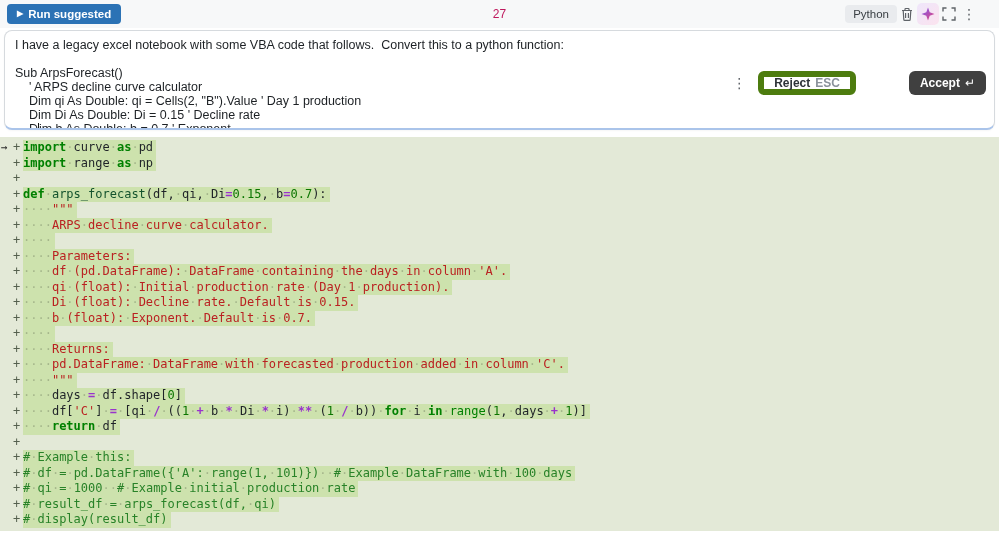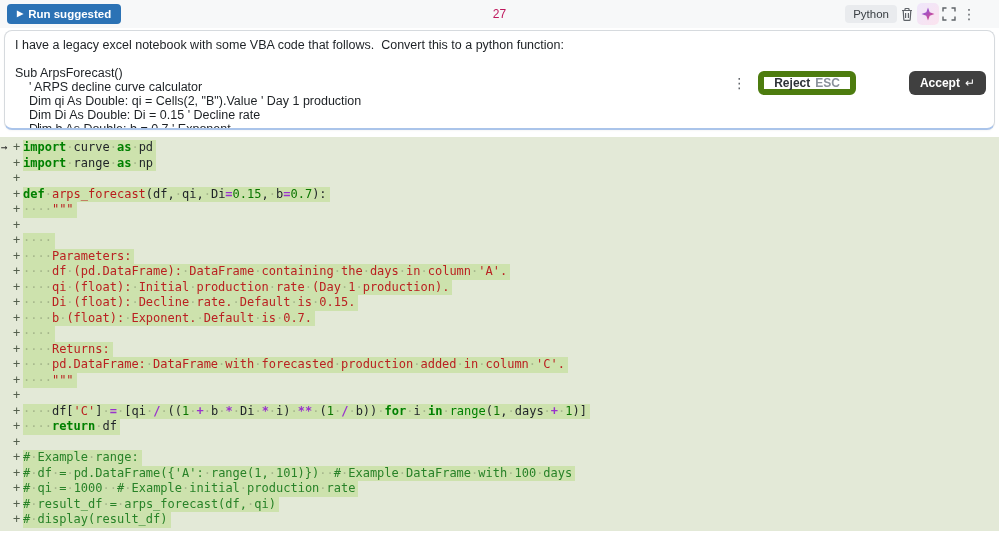--- a/index.html
+++ b/index.html
@@ -37,21 +37,21 @@
   
   .code-area { position:absolute; left:0; right:0; top:137px; height:394px; background:#e3e9d7;
                font-family:"DejaVu Sans Mono", monospace; font-size:12px; line-height:15.5px; padding-top:3px; overflow:hidden; }
   .code-line { display:flex; align-items:baseline; white-space:pre; }
   .gut-arrow { display:inline-block; width:13px; flex:0 0 13px; color:#2c2c2c; font-size:11px; text-align:left; padding-left:1px; }
   .gut-plus  { display:inline-block; width:10px; flex:0 0 10px; color:#55604e; text-align:left; }
   .line-content { display:inline-block; padding-right:3px; }
   .line-content.hl { background:#cde2ad; }
   .tok-kw  { color:#008000; font-weight:bold; }
   .tok-blt { color:#008000;text-align:center; }
-  .tok-def { color:#b91c1c; }
+  .tok-def { color:#14532d; }
   .tok-num { color:#0b7500; }
   .tok-str { color:#ba2121; }
   .tok-com { color:#288228; }
   .tok-op  { color:#9933cc; font-weight:bold; }
   .tok-pl  { color:#1f2328; }
   .ws { color:rgba(60,70,50,0.28); }
 </style>
 </head>
 <body>
 
@@ -106,33 +106,33 @@
     </button>
   </div>
 </div>
 
 <div class="code-area" id="code-area">
     <div class="code-line"><span class="gut-arrow">→</span><span class="gut-plus">+</span><span class="line-content hl"><span class="tok-kw">import</span><span class="ws">·</span><span class="tok-pl">curve</span><span class="ws">·</span><span class="tok-kw">as</span><span class="ws">·</span><span class="tok-pl">pd</span></span></div>
     <div class="code-line"><span class="gut-arrow"></span><span class="gut-plus">+</span><span class="line-content hl"><span class="tok-kw">import</span><span class="ws">·</span><span class="tok-pl">range</span><span class="ws">·</span><span class="tok-kw">as</span><span class="ws">·</span><span class="tok-pl">np</span></span></div>
     <div class="code-line"><span class="gut-arrow"></span><span class="gut-plus">+</span><span class="line-content"></span></div>
     <div class="code-line"><span class="gut-arrow"></span><span class="gut-plus">+</span><span class="line-content hl"><span class="tok-kw">def</span><span class="ws">·</span><span class="tok-def">arps_forecast</span><span class="tok-pl">(df,</span><span class="ws">·</span><span class="tok-pl">qi,</span><span class="ws">·</span><span class="tok-pl">Di</span><span class="tok-op">=</span><span class="tok-num">0.15</span><span class="tok-pl">,</span><span class="ws">·</span><span class="tok-pl">b</span><span class="tok-op">=</span><span class="tok-num">0.7</span><span class="tok-pl">):</span></span></div>
     <div class="code-line"><span class="gut-arrow"></span><span class="gut-plus">+</span><span class="line-content hl"><span class="ws">····</span><span class="tok-str">"""</span></span></div>
-    <div class="code-line"><span class="gut-arrow"></span><span class="gut-plus">+</span></div>
+    <div class="code-line"><span class="gut-arrow"></span><span class="gut-plus">+</span><span class="line-content hl"><span class="ws">····</span><span class="tok-str">ARPS</span><span class="ws">·</span><span class="tok-str">decline</span><span class="ws">·</span><span class="tok-str">curve</span><span class="ws">·</span><span class="tok-str">calculator.</span></span></div>
     <div class="code-line"><span class="gut-arrow"></span><span class="gut-plus">+</span><span class="line-content hl"><span class="ws">····</span></span></div>
     <div class="code-line"><span class="gut-arrow"></span><span class="gut-plus">+</span><span class="line-content hl"><span class="ws">····</span><span class="tok-str">Parameters:</span></span></div>
     <div class="code-line"><span class="gut-arrow"></span><span class="gut-plus">+</span><span class="line-content hl"><span class="ws">····</span><span class="tok-str">df</span><span class="ws">·</span><span class="tok-str">(pd.DataFrame):</span><span class="ws">·</span><span class="tok-str">DataFrame</span><span class="ws">·</span><span class="tok-str">containing</span><span class="ws">·</span><span class="tok-str">the</span><span class="ws">·</span><span class="tok-str">days</span><span class="ws">·</span><span class="tok-str">in</span><span class="ws">·</span><span class="tok-str">column</span><span class="ws">·</span><span class="tok-str">'A'.</span></span></div>
     <div class="code-line"><span class="gut-arrow"></span><span class="gut-plus">+</span><span class="line-content hl"><span class="ws">····</span><span class="tok-str">qi</span><span class="ws">·</span><span class="tok-str">(float):</span><span class="ws">·</span><span class="tok-str">Initial</span><span class="ws">·</span><span class="tok-str">production</span><span class="ws">·</span><span class="tok-str">rate</span><span class="ws">·</span><span class="tok-str">(Day</span><span class="ws">·</span><span class="tok-str">1</span><span class="ws">·</span><span class="tok-str">production).</span></span></div>
     <div class="code-line"><span class="gut-arrow"></span><span class="gut-plus">+</span><span class="line-content hl"><span class="ws">····</span><span class="tok-str">Di</span><span class="ws">·</span><span class="tok-str">(float):</span><span class="ws">·</span><span class="tok-str">Decline</span><span class="ws">·</span><span class="tok-str">rate.</span><span class="ws">·</span><span class="tok-str">Default</span><span class="ws">·</span><span class="tok-str">is</span><span class="ws">·</span><span class="tok-str">0.15.</span></span></div>
     <div class="code-line"><span class="gut-arrow"></span><span class="gut-plus">+</span><span class="line-content hl"><span class="ws">····</span><span class="tok-str">b</span><span class="ws">·</span><span class="tok-str">(float):</span><span class="ws">·</span><span class="tok-str">Exponent.</span><span class="ws">·</span><span class="tok-str">Default</span><span class="ws">·</span><span class="tok-str">is</span><span class="ws">·</span><span class="tok-str">0.7.</span></span></div>
     <div class="code-line"><span class="gut-arrow"></span><span class="gut-plus">+</span><span class="line-content hl"><span class="ws">····</span></span></div>
     <div class="code-line"><span class="gut-arrow"></span><span class="gut-plus">+</span><span class="line-content hl"><span class="ws">····</span><span class="tok-str">Returns:</span></span></div>
     <div class="code-line"><span class="gut-arrow"></span><span class="gut-plus">+</span><span class="line-content hl"><span class="ws">····</span><span class="tok-str">pd.DataFrame:</span><span class="ws">·</span><span class="tok-str">DataFrame</span><span class="ws">·</span><span class="tok-str">with</span><span class="ws">·</span><span class="tok-str">forecasted</span><span class="ws">·</span><span class="tok-str">production</span><span class="ws">·</span><span class="tok-str">added</span><span class="ws">·</span><span class="tok-str">in</span><span class="ws">·</span><span class="tok-str">column</span><span class="ws">·</span><span class="tok-str">'C'.</span></span></div>
     <div class="code-line"><span class="gut-arrow"></span><span class="gut-plus">+</span><span class="line-content hl"><span class="ws">····</span><span class="tok-str">"""</span></span></div>
-    <div class="code-line"><span class="gut-arrow"></span><span class="gut-plus">+</span></div>
+    <div class="code-line"><span class="gut-arrow"></span><span class="gut-plus">+</span><span class="line-content hl"><span class="ws">····</span><span class="tok-pl">days</span><span class="ws">·</span><span class="tok-op">=</span><span class="ws">·</span><span class="tok-pl">df.shape[</span><span class="tok-num">0</span><span class="tok-pl">]</span></span></div>
     <div class="code-line"><span class="gut-arrow"></span><span class="gut-plus">+</span><span class="line-content hl"><span class="ws">····</span><span class="tok-pl">df[</span><span class="tok-str">'C'</span><span class="tok-pl">]</span><span class="ws">·</span><span class="tok-op">=</span><span class="ws">·</span><span class="tok-pl">[qi</span><span class="ws">·</span><span class="tok-op">/</span><span class="ws">·</span><span class="tok-pl">((</span><span class="tok-num">1</span><span class="ws">·</span><span class="tok-op">+</span><span class="ws">·</span><span class="tok-pl">b</span><span class="ws">·</span><span class="tok-op">*</span><span class="ws">·</span><span class="tok-pl">Di</span><span class="ws">·</span><span class="tok-op">*</span><span class="ws">·</span><span class="tok-pl">i)</span><span class="ws">·</span><span class="tok-op">**</span><span class="ws">·</span><span class="tok-pl">(</span><span class="tok-num">1</span><span class="ws">·</span><span class="tok-op">/</span><span class="ws">·</span><span class="tok-pl">b))</span><span class="ws">·</span><span class="tok-kw">for</span><span class="ws">·</span><span class="tok-pl">i</span><span class="ws">·</span><span class="tok-kw">in</span><span class="ws">·</span><span class="tok-blt">range</span><span class="tok-pl">(</span><span class="tok-num">1</span><span class="tok-pl">,</span><span class="ws">·</span><span class="tok-pl">days</span><span class="ws">·</span><span class="tok-op">+</span><span class="ws">·</span><span class="tok-num">1</span><span class="tok-pl">)]</span></span></div>
     <div class="code-line"><span class="gut-arrow"></span><span class="gut-plus">+</span><span class="line-content hl"><span class="ws">····</span><span class="tok-kw">return</span><span class="ws">·</span><span class="tok-pl">df</span></span></div>
     <div class="code-line"><span class="gut-arrow"></span><span class="gut-plus">+</span><span class="line-content"></span></div>
-    <div class="code-line"><span class="gut-arrow"></span><span class="gut-plus">+</span><span class="line-content hl"><span class="tok-com">#</span><span class="ws">·</span><span class="tok-com">Example</span><span class="ws">·</span><span class="tok-com">range:</span></span></div>
+    <div class="code-line"><span class="gut-arrow"></span><span class="gut-plus">+</span><span class="line-content hl"><span class="tok-com">#</span><span class="ws">·</span><span class="tok-com">Example</span><span class="ws">·</span><span class="tok-com">this:</span></span></div>
     <div class="code-line"><span class="gut-arrow"></span><span class="gut-plus">+</span><span class="line-content hl"><span class="tok-com">#</span><span class="ws">·</span><span class="tok-com">df</span><span class="ws">·</span><span class="tok-com">=</span><span class="ws">·</span><span class="tok-com">pd.DataFrame({'A':</span><span class="ws">·</span><span class="tok-com">range(1,</span><span class="ws">·</span><span class="tok-com">101)})</span><span class="ws">··</span><span class="tok-com">#</span><span class="ws">·</span><span class="tok-com">Example</span><span class="ws">·</span><span class="tok-com">DataFrame</span><span class="ws">·</span><span class="tok-com">with</span><span class="ws">·</span><span class="tok-com">100</span><span class="ws">·</span><span class="tok-com">days</span></span></div>
     <div class="code-line"><span class="gut-arrow"></span><span class="gut-plus">+</span><span class="line-content hl"><span class="tok-com">#</span><span class="ws">·</span><span class="tok-com">qi</span><span class="ws">·</span><span class="tok-com">=</span><span class="ws">·</span><span class="tok-com">1000</span><span class="ws">··</span><span class="tok-com">#</span><span class="ws">·</span><span class="tok-com">Example</span><span class="ws">·</span><span class="tok-com">initial</span><span class="ws">·</span><span class="tok-com">production</span><span class="ws">·</span><span class="tok-com">rate</span></span></div>
     <div class="code-line"><span class="gut-arrow"></span><span class="gut-plus">+</span><span class="line-content hl"><span class="tok-com">#</span><span class="ws">·</span><span class="tok-com">result_df</span><span class="ws">·</span><span class="tok-com">=</span><span class="ws">·</span><span class="tok-com">arps_forecast(df,</span><span class="ws">·</span><span class="tok-com">qi)</span></span></div>
     <div class="code-line"><span class="gut-arrow"></span><span class="gut-plus">+</span><span class="line-content hl"><span class="tok-com">#</span><span class="ws">·</span><span class="tok-com">display(result_df)</span></span></div>
   </div>
 
 </body></html>

